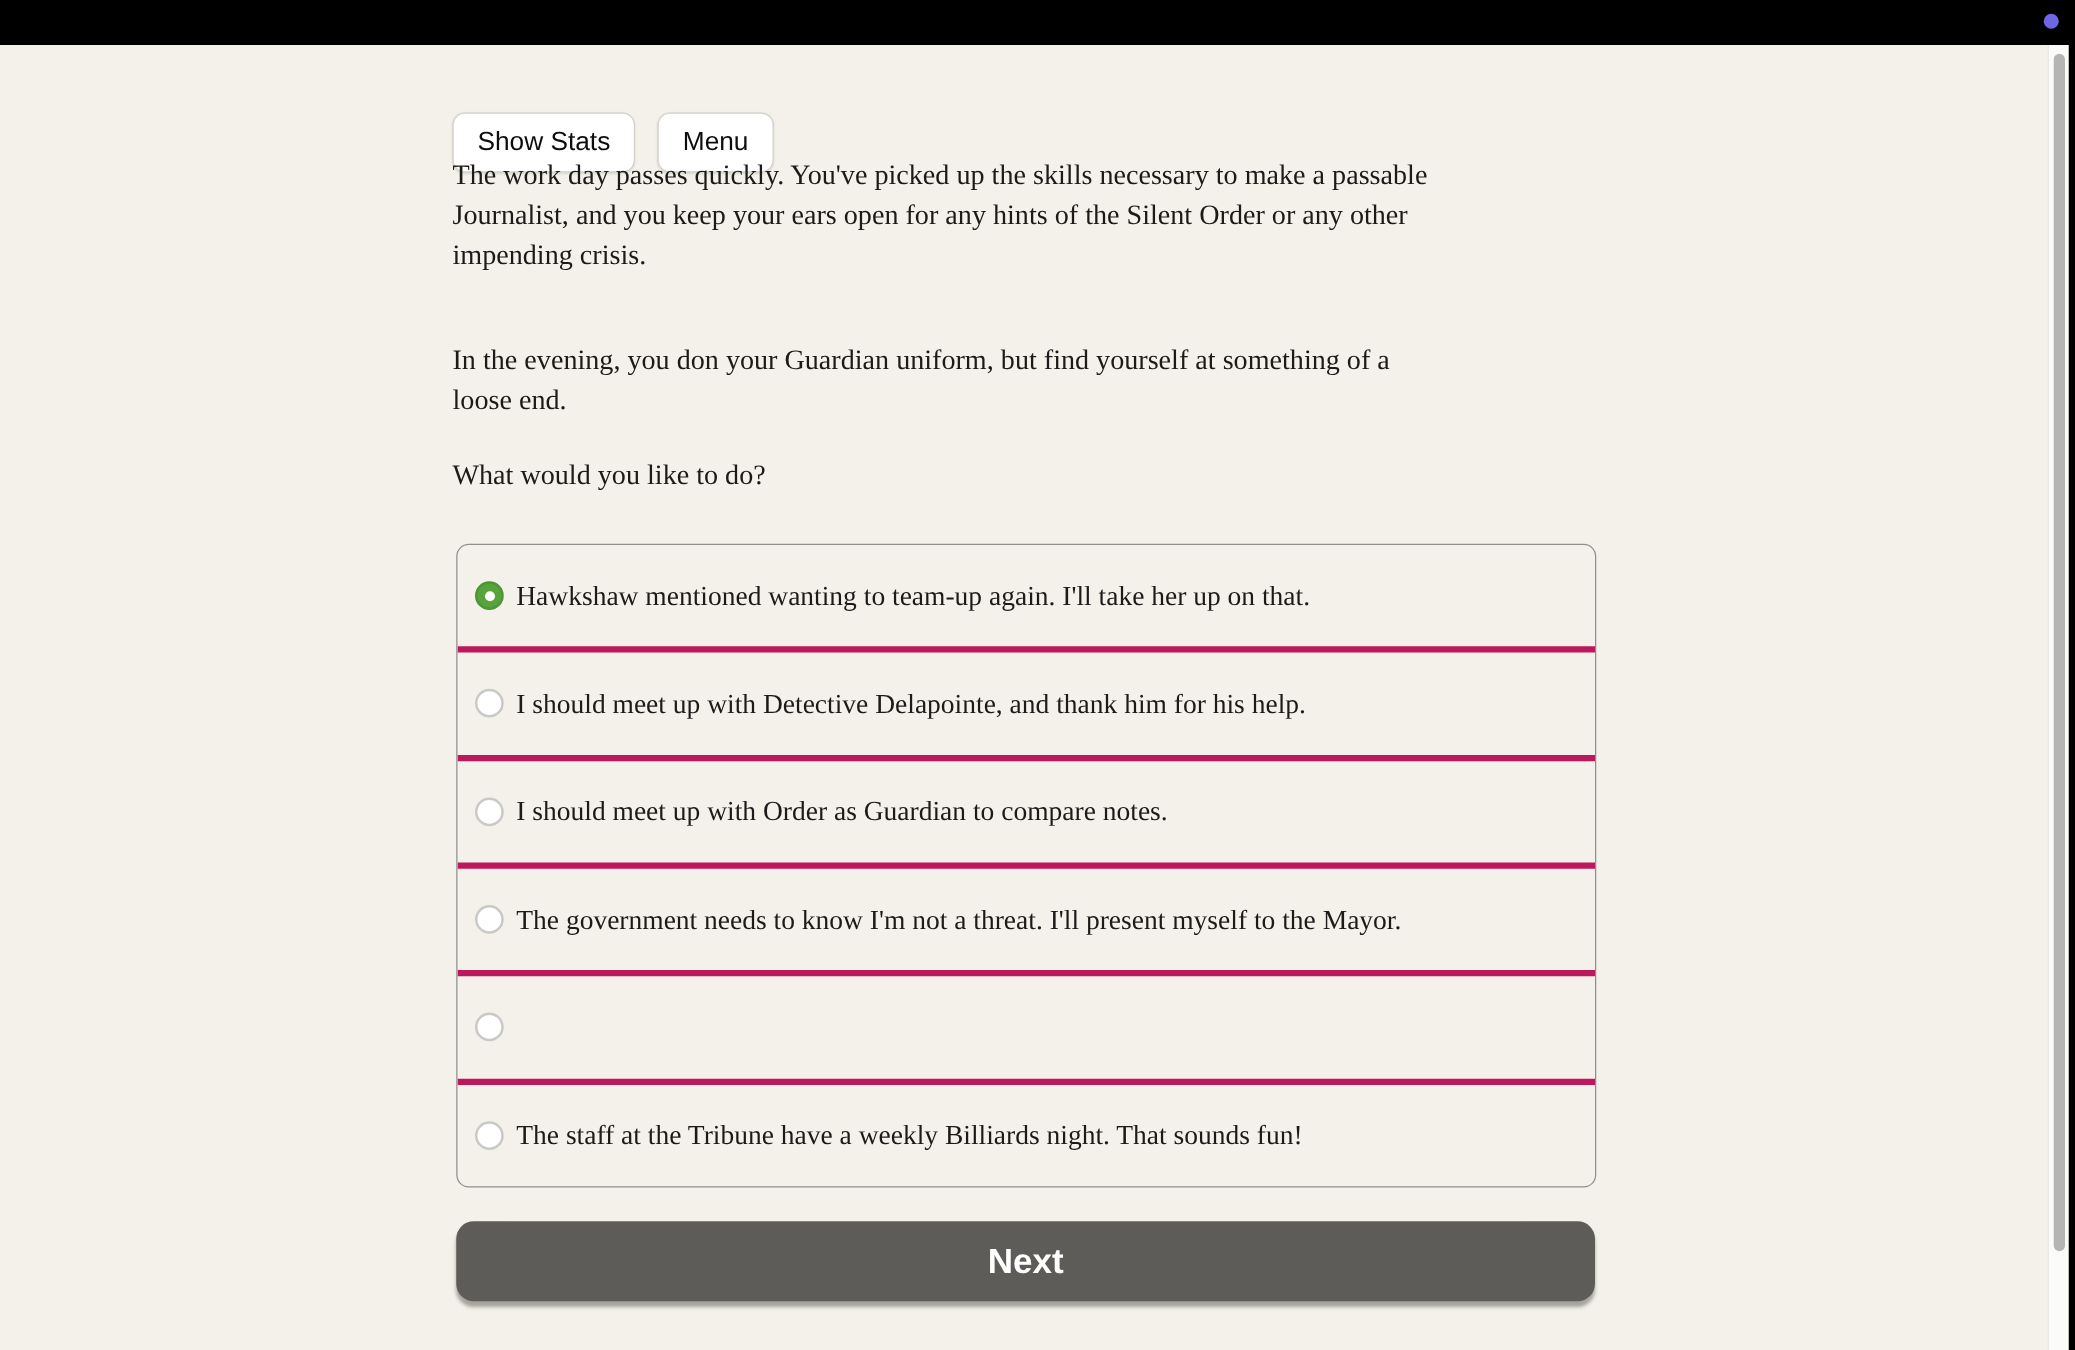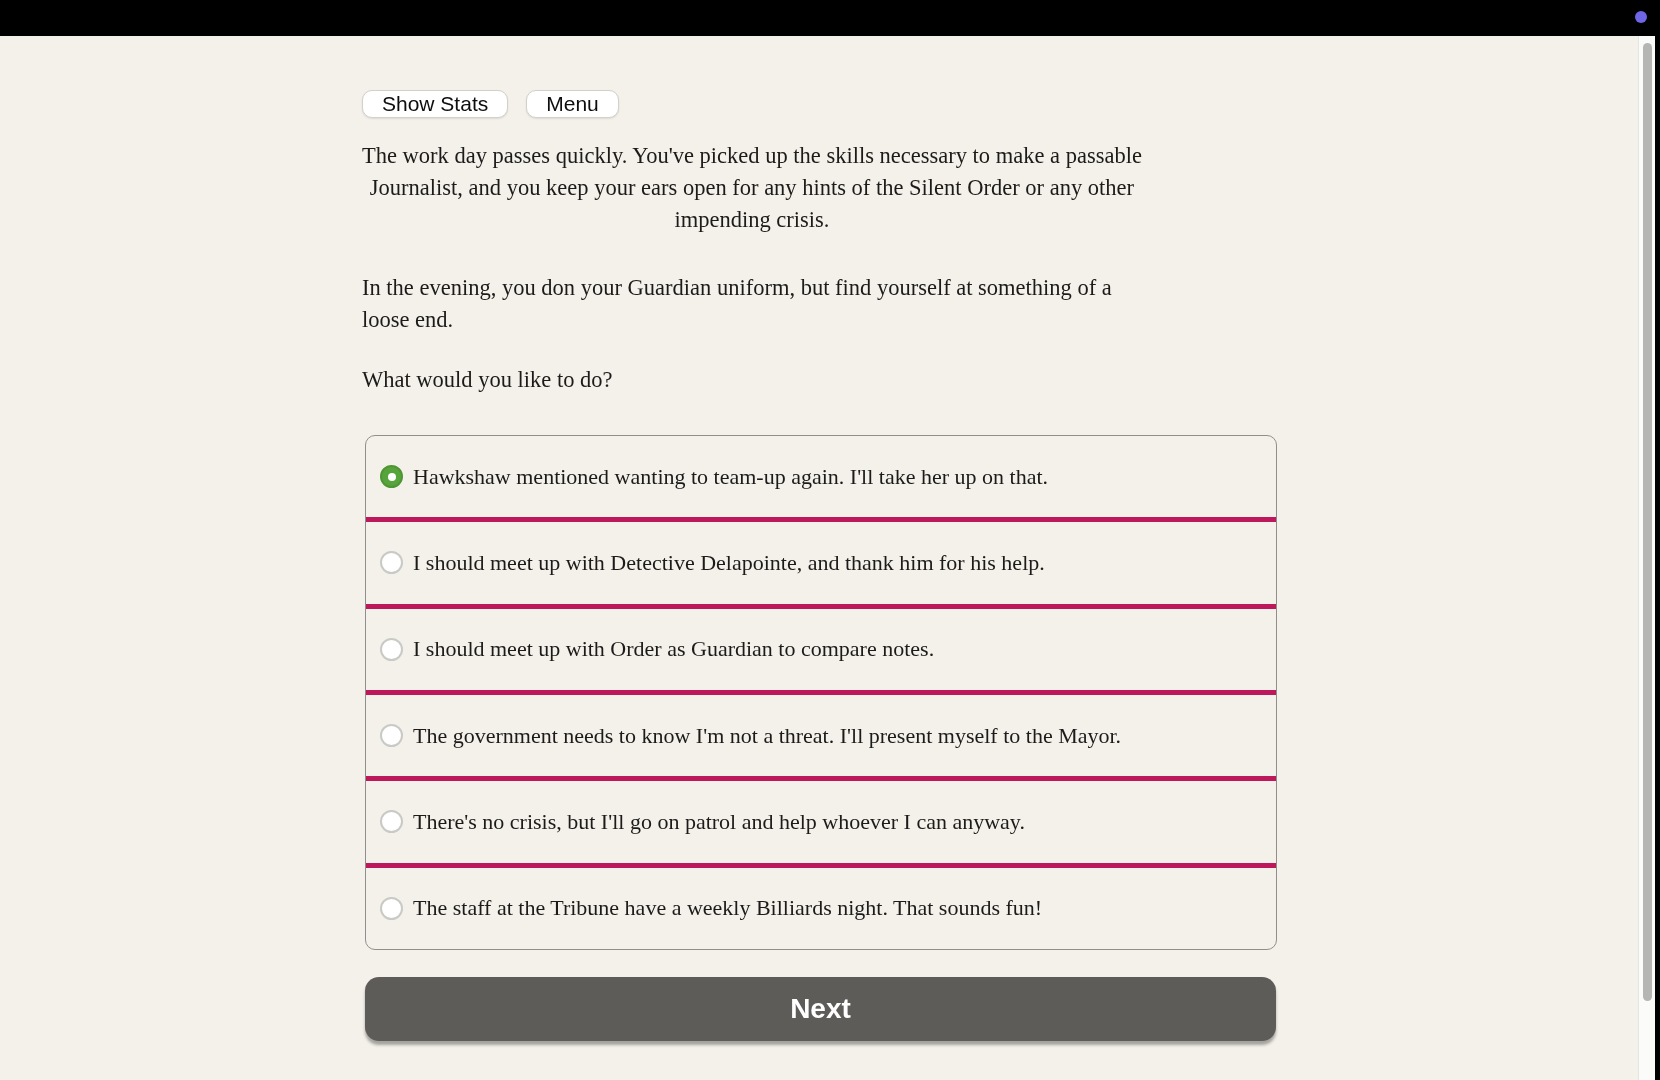--- a/index.html
+++ b/index.html
@@ -50,21 +50,21 @@
   }
 
   
   .btn-row {
     position: absolute;
     left: 362px; top: 90px;
     display: flex;
     gap: 18px;
   }
   .ui-btn {
-    height: 28px;
+    height: 48px;
     padding: 0 19px;
     display: inline-flex;
     align-items: center;
     background: #ffffff;
     border: 1px solid #d2d1cc;
     border-radius: 10px;
     box-shadow: 0 1px 2px rgba(0,0,0,0.10);
     font-size: 21px;
     color: #0d0d0d;
     cursor: pointer;
@@ -75,21 +75,21 @@
   .story-text {
     position: absolute;
     left: 362px;
     margin: 0;
     font-family: "Liberation Serif", "DejaVu Serif", serif;
     font-size: 22.5px;
     line-height: 32px;
     color: #1c1b19;
     white-space: pre;
   }
-  #para1 { top: 140px; text-align: center; }
+  #para1 { top: 124px; }
   #para2 { top: 272px; }
   #question { top: 364px; text-align: center; }
 
   
   .choices-box {
     position: absolute;
     left: 365px; top: 435px;
     width: 912px; height: 515px;
     box-sizing: border-box;
     border: 1.5px solid #8f8f8c;
@@ -195,21 +195,20 @@
       <span class="choice-label">I should meet up with Order as Guardian to compare notes.</span>
     </label>
 
     <label class="choice-row">
       <span class="radio"></span>
       <span class="choice-label">The government needs to know I'm not a threat. I'll present myself to the Mayor.</span>
     </label>
 
     <label class="choice-row">
       <span class="radio"></span>
-      <span class="choice-label">There's no crisis, but I'll go on patrol and help whoever I can anyway.</span>
     </label>
 
     <label class="choice-row">
       <span class="radio"></span>
       <span class="choice-label">The staff at the Tribune have a weekly Billiards night. That sounds fun!</span>
     </label>
 
   </div>
 
   <button class="next-btn">Next</button>

